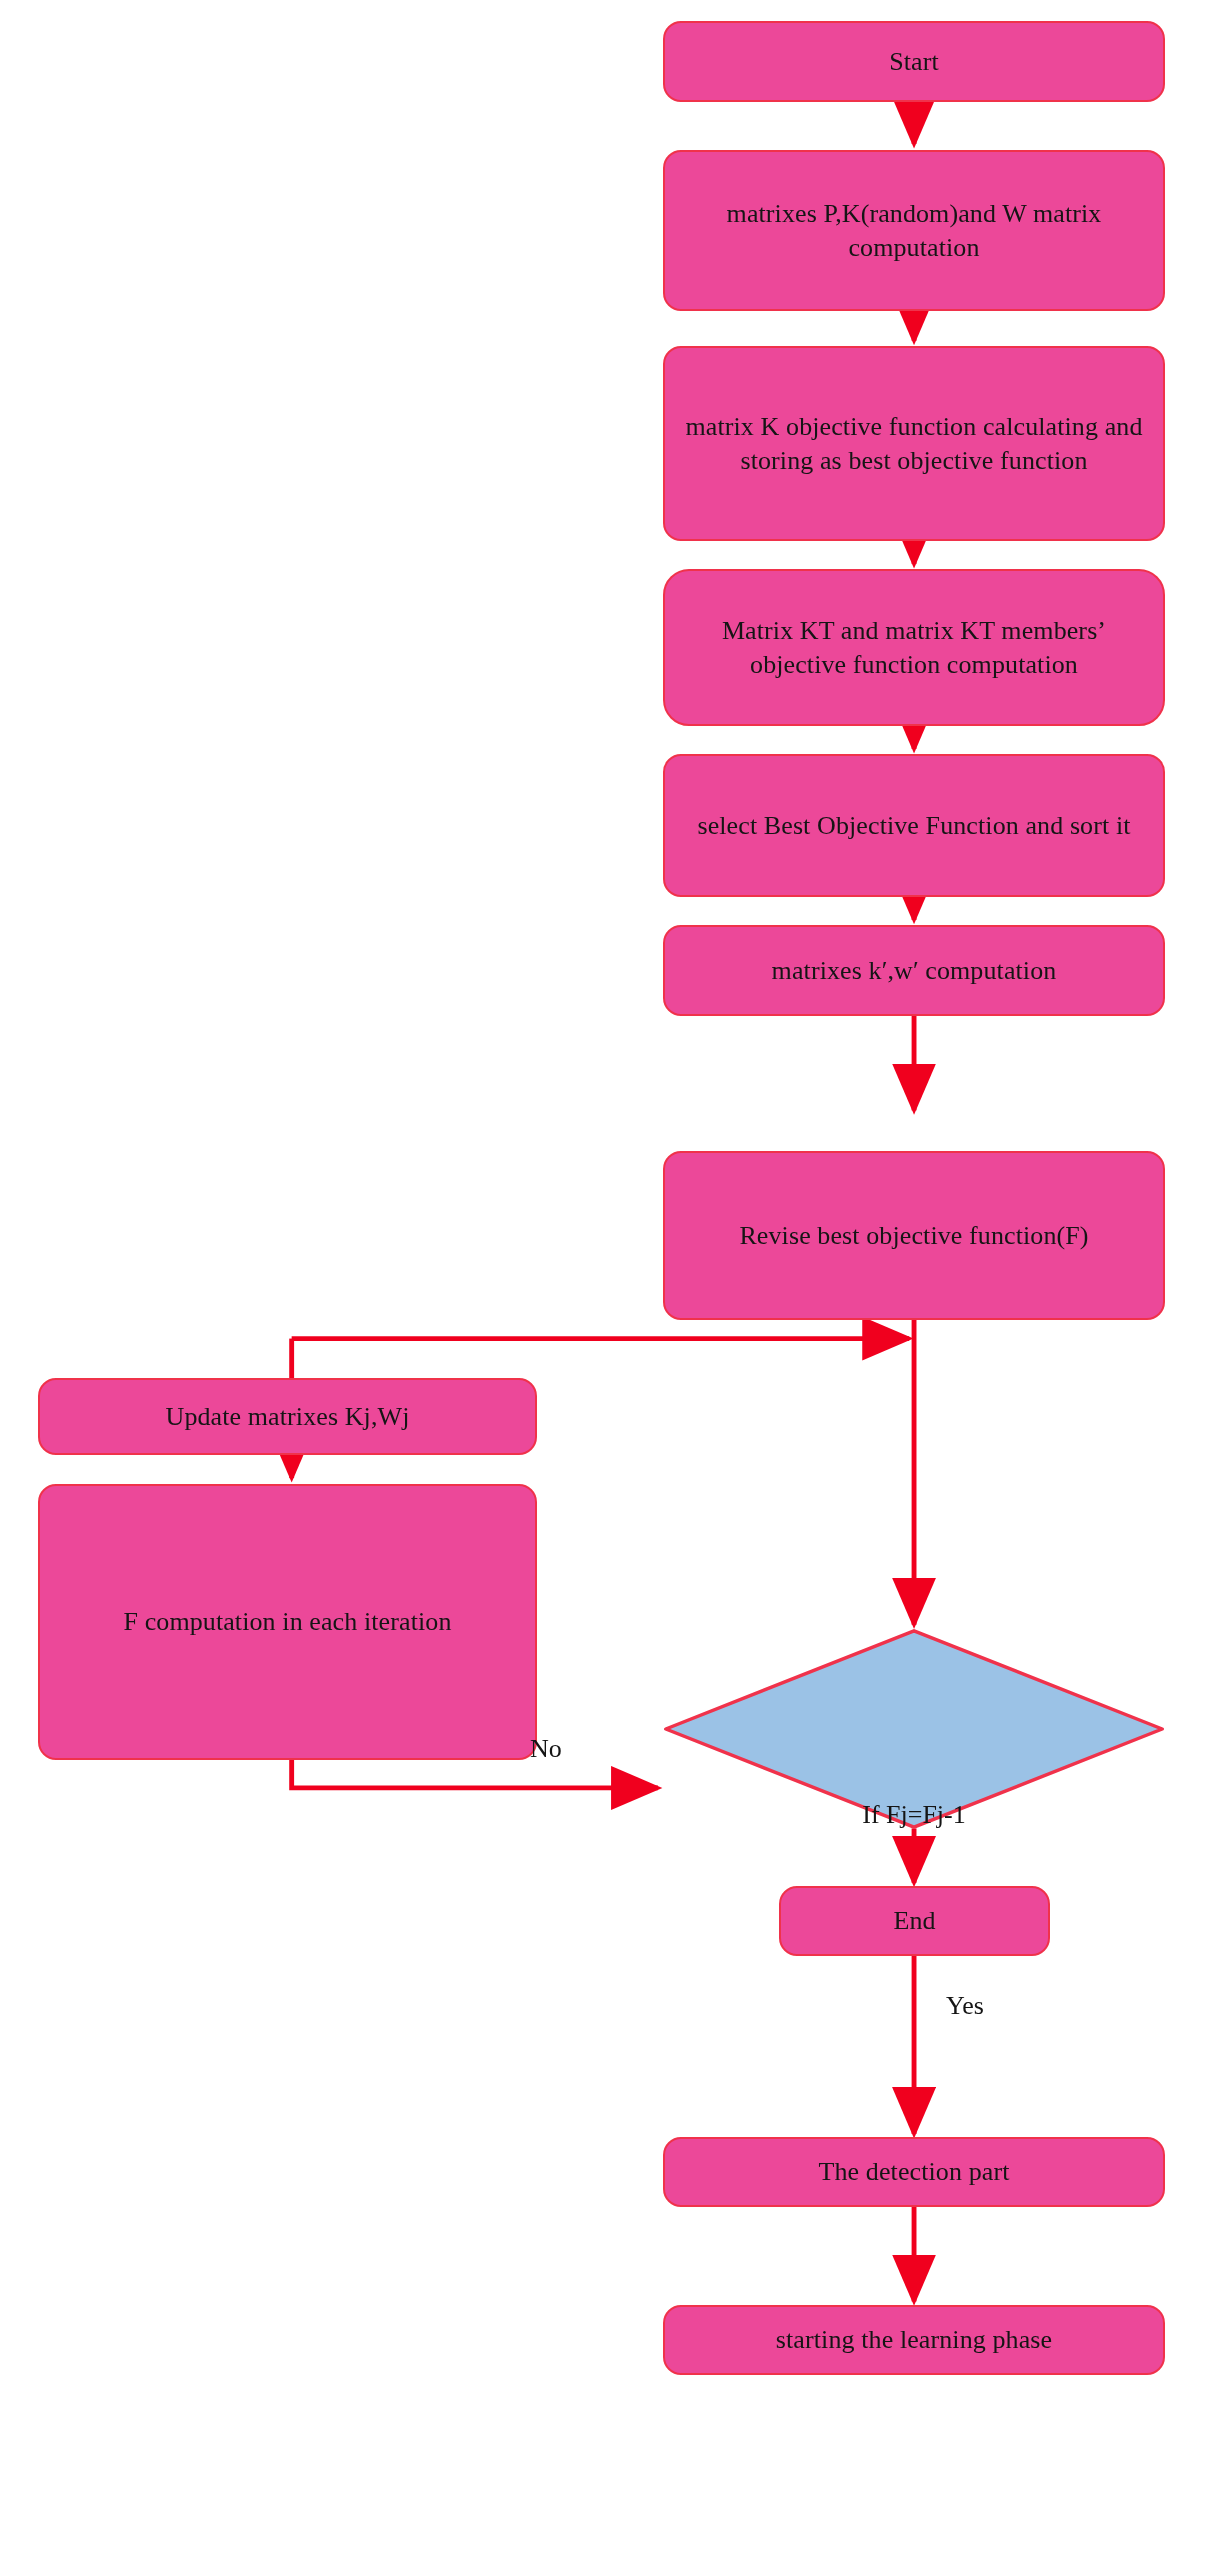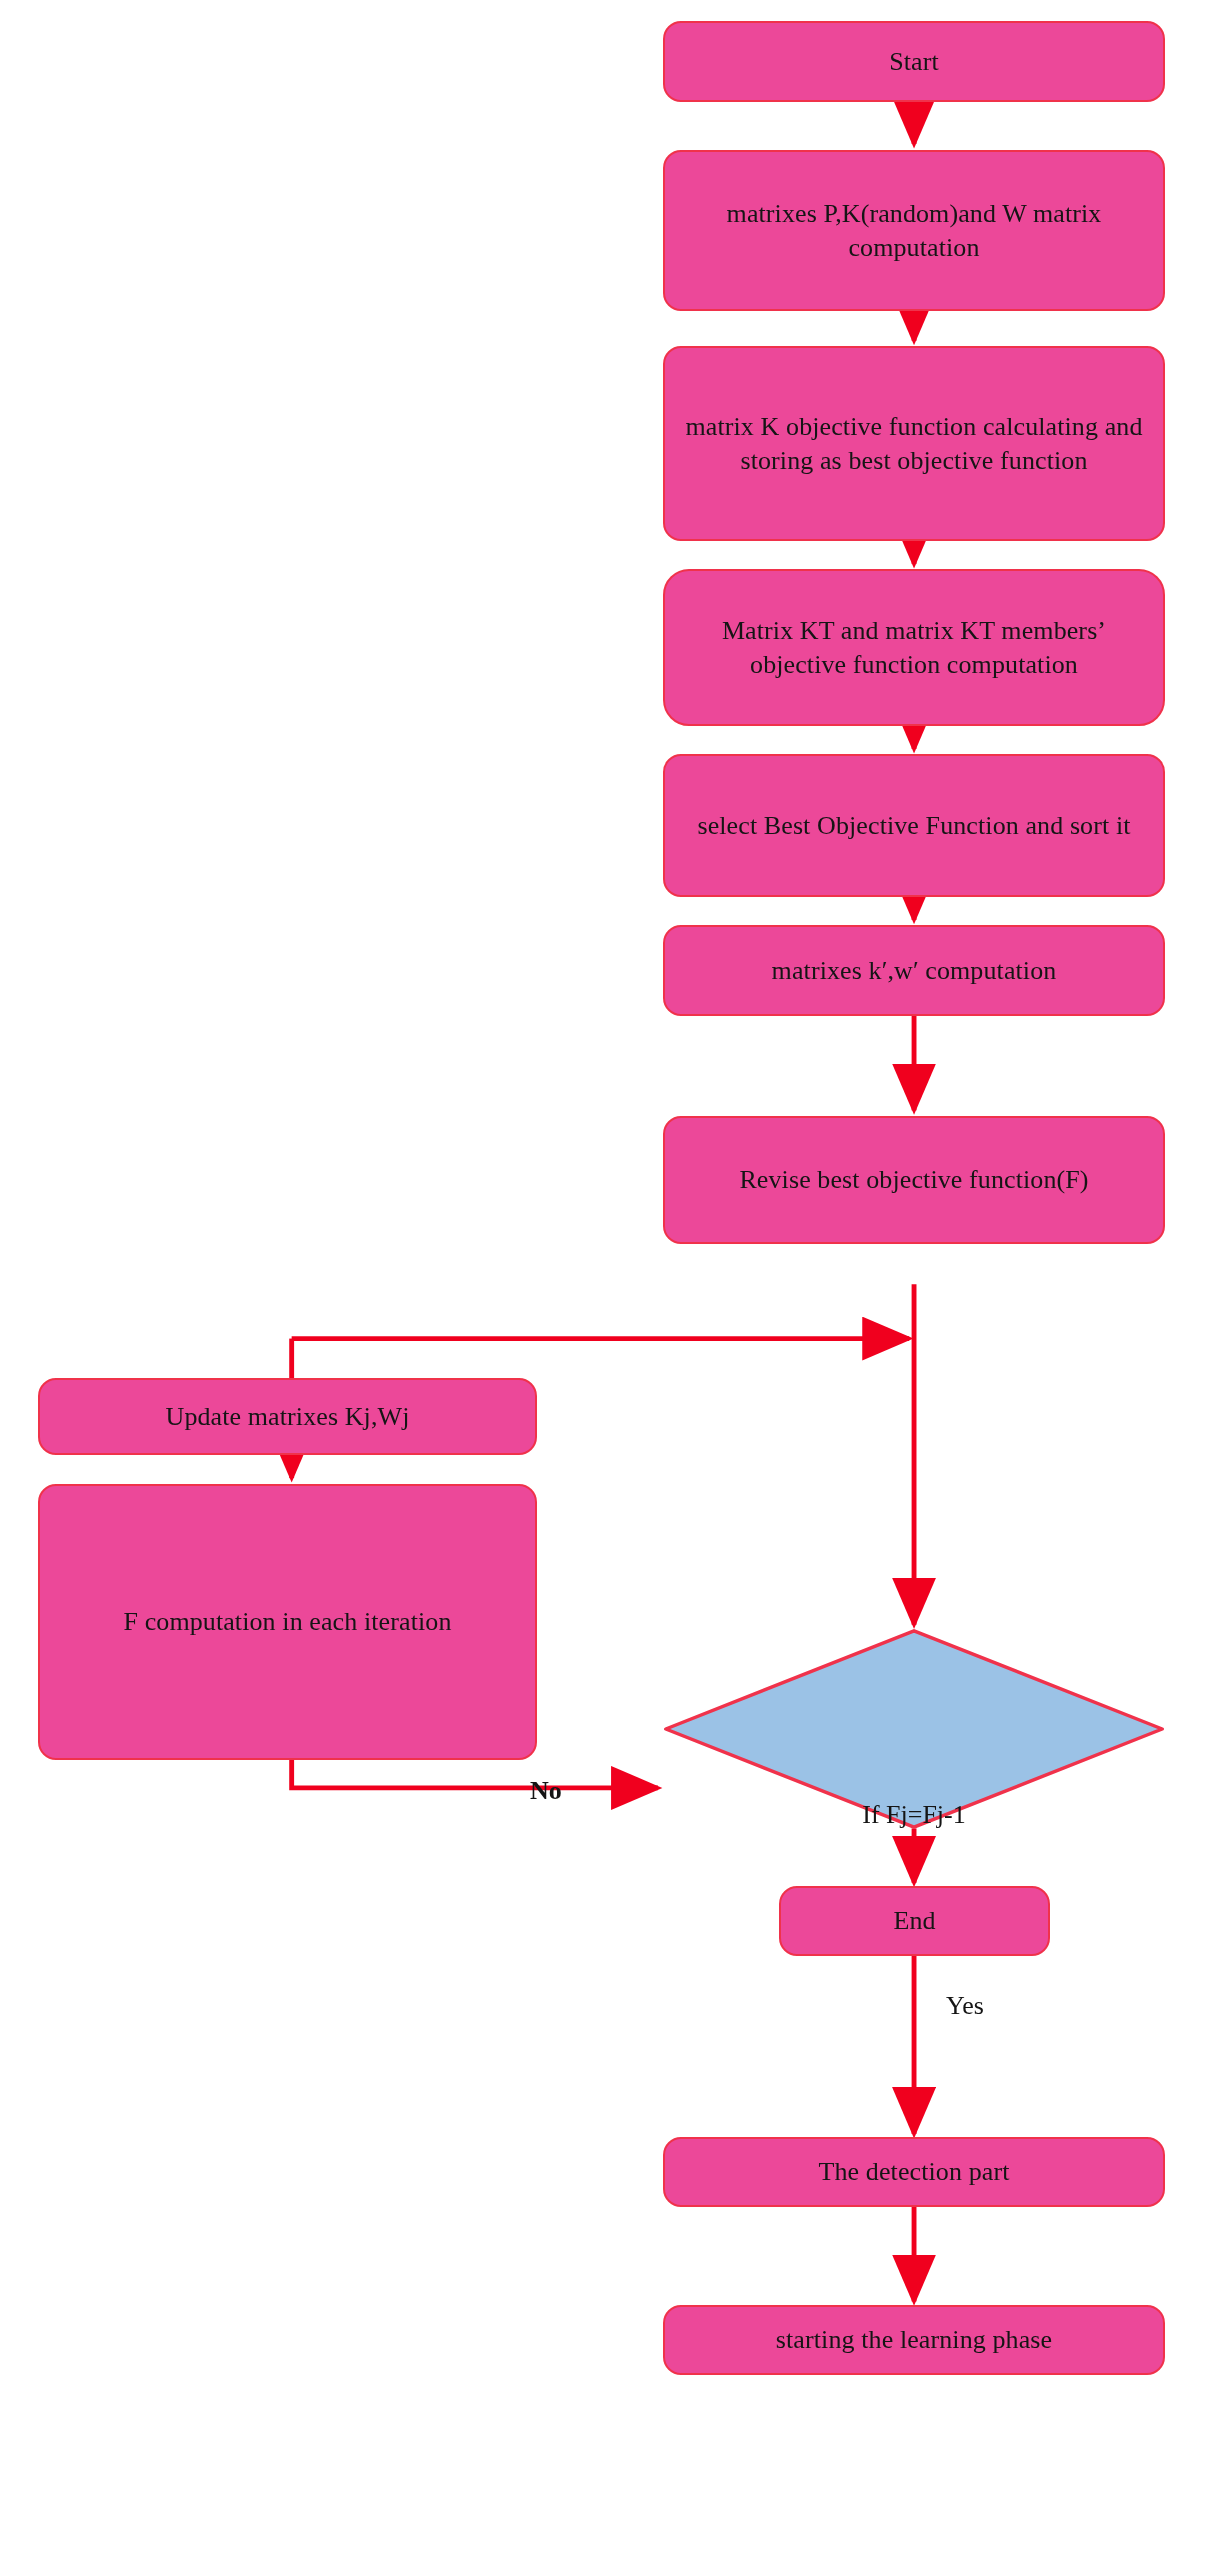--- a/index.html
+++ b/index.html
@@ -138,21 +138,21 @@
   </div>
 
   <div class="node" style="left:663px; top:754px; width:502px; height:143px;">
     <span class="node-text">select Best Objective Function and sort it</span>
   </div>
 
   <div class="node" style="left:663px; top:925px; width:502px; height:91px;">
     <span class="node-text">matrixes k′,w′ computation</span>
   </div>
 
-  <div class="node" style="left:663px; top:1116px; width:502px; height:128px;">
+  <div class="node" style="left:663px; top:1151px; width:502px; height:169px;">
     <span class="node-text">Revise best objective function(F)</span>
   </div>
 
   <div class="node" style="left:38px; top:1378px; width:499px; height:77px;">
     <span class="node-text">Update matrixes  Kj,Wj</span>
   </div>
 
   <div class="node" style="left:38px; top:1484px; width:499px; height:276px;">
     <span class="node-text">F computation in each iteration</span>
   </div>
@@ -169,18 +169,18 @@
   </div>
 
   <div class="node" style="left:663px; top:2305px; width:502px; height:70px;">
     <span class="node-text">starting the learning phase</span>
   </div>
 
   <div class="node" style="left:663px; top:2137px; width:502px; height:70px;">
     <span class="node-text">The detection part</span>
   </div>
 
-  <div class="edge-label" style="left:530px; top:1778px;font-weight:bold;">No</div>
+  <div class="edge-label" style="left:530px; top:1736px;">No</div>
 
   <div class="edge-label" style="left:946px; top:1993px;">Yes</div>
 
 </div>
 
 
 </body></html>

